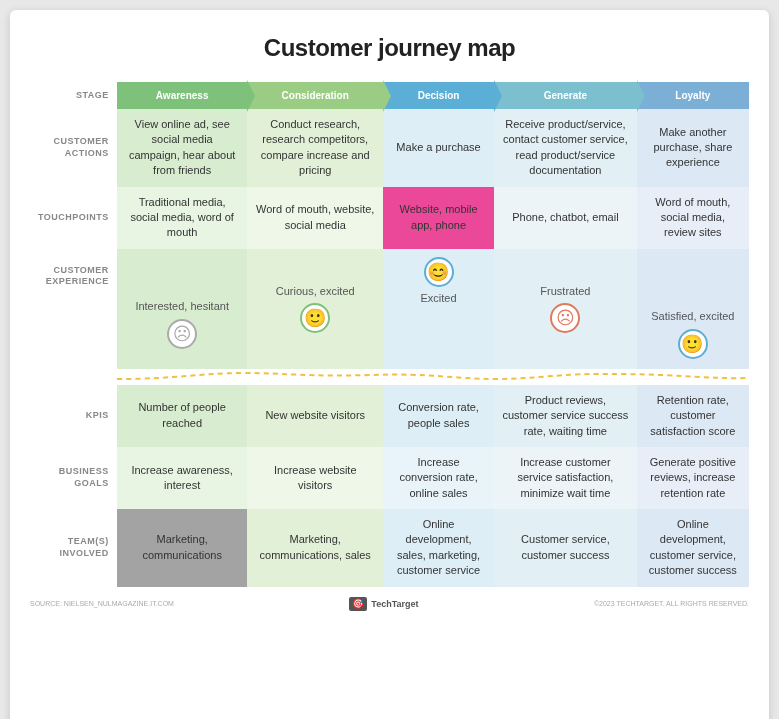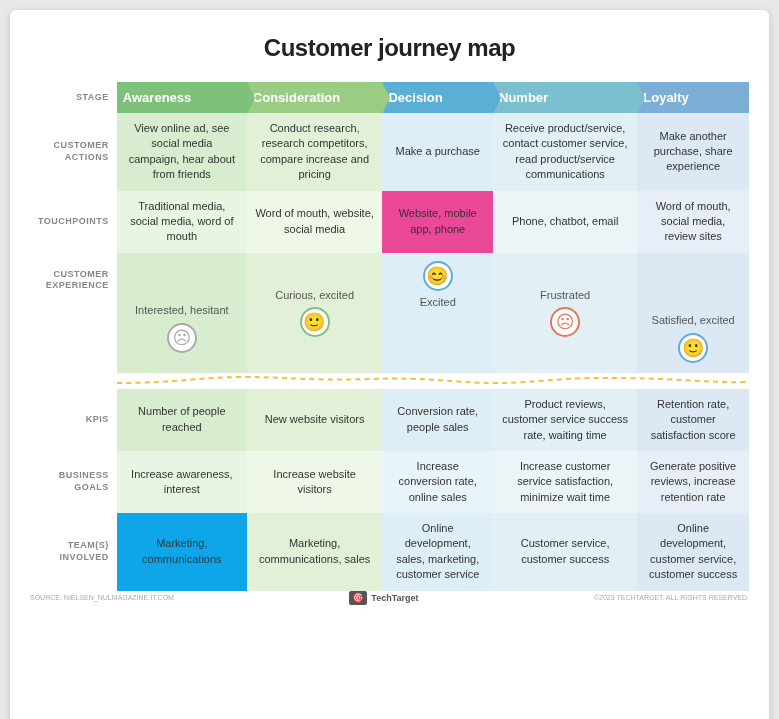--- a/index.html
+++ b/index.html
@@ -41,23 +41,23 @@
       text-align: right;
       padding-right: 8px;
       vertical-align: middle;
       width: 70px;
       text-transform: uppercase;
       line-height: 1.3;
     }
     th.stage-header {
       color: #fff;
       font-weight: 700;
-      font-size: 13px;
-      padding: 8px 6px;
-      text-align: left;
+      font-size: 10px;
+      padding: 8px 0;
+      text-align: center;
       position: relative;
     }
     .col-awareness { background: #7dc17b; }
     .col-consideration { background: #9bcc83; }
     .col-decision { background: #5bafd6; }
     .col-service { background: #7cbfcf; }
     .col-loyalty { background: #7cafd6; }
 
     td {
       padding: 8px 8px;
@@ -108,20 +108,21 @@
     }
     .chevron-awareness { border-left-color: #7dc17b; }
     .chevron-consideration { border-left-color: #9bcc83; }
     .chevron-decision { border-left-color: #5bafd6; }
     .chevron-service { border-left-color: #7cbfcf; }
 
     .footer {
       display: flex;
       justify-content: space-between;
       align-items: center;
+      margin-top: 10px;
       font-size: 7px;
       color: #aaa;
       text-align: center;
     }
     .brand {
       font-size: 9px;
       font-weight: 700;
       color: #555;
       display: flex;
       align-items: center;
@@ -164,36 +165,36 @@
         </th>
         <th class="stage-header col-consideration" style="position:relative;">
           <span>Consideration</span>
           <span class="chevron-right chevron-consideration"></span>
         </th>
         <th class="stage-header col-decision" style="position:relative;">
           <span>Decision</span>
           <span class="chevron-right chevron-decision"></span>
         </th>
         <th class="stage-header col-service" style="position:relative;">
-          <span>Number</span>
+          <span>Generate</span>
           <span class="chevron-right chevron-service"></span>
         </th>
         <th class="stage-header col-loyalty">
           <span>Loyalty</span>
         </th>
       </tr>
     </thead>
     <tbody>
 
       <tr class="row-actions">
         <td class="row-label" style="background:transparent;color:#888;">CUSTOMER<br>ACTIONS</td>
         <td style="background:#d8edcf;">View online ad, see social media campaign, hear about from friends</td>
         <td style="background:#e2f0d8;">Conduct research, research competitors, compare increase and pricing</td>
         <td style="background:#ddeef6;">Make a purchase</td>
-        <td style="background:#e2eff4;">Receive product/service, contact customer service, read product/service communications</td>
+        <td style="background:#e2eff4;">Receive product/service, contact customer service, read product/service documentation</td>
         <td style="background:#dde8f5;">Make another purchase, share experience</td>
       </tr>
 
       <tr>
         <td class="row-label" style="background:transparent;color:#888;">TOUCHPOINTS</td>
         <td style="background:#e8f5e2;">Traditional media, social media, word of mouth</td>
         <td style="background:#eef7e8;">Word of mouth, website, social media</td>
         <td style="background:#ec4899;margin-left:37px;">Website, mobile app, phone</td>
         <td style="background:#ecf4f7;">Phone, chatbot, email</td>
         <td style="background:#e8eef8;">Word of mouth, social media, review sites</td>
@@ -260,21 +261,21 @@
         <td class="row-label" style="background:transparent;color:#888;">BUSINESS<br>GOALS</td>
         <td style="background:#e8f5e2;">Increase awareness, interest</td>
         <td style="background:#eef7e8;">Increase website visitors</td>
         <td style="background:#e8f4fa;">Increase conversion rate, online sales</td>
         <td style="background:#ecf4f7;">Increase customer service satisfaction, minimize wait time</td>
         <td style="background:#e8eef8;">Generate positive reviews, increase retention rate</td>
       </tr>
 
       <tr>
         <td class="row-label" style="background:transparent;color:#888;">TEAM(S)<br>INVOLVED</td>
-        <td style="background:#0ea5e9;margin-top:20px;">Marketing, communications</td>
+        <td style="background:#a3a3a3;margin-top:20px;">Marketing, communications</td>
         <td style="background:#e2f0d8;">Marketing, communications, sales</td>
         <td style="background:#ddeef6;">Online development, sales, marketing, customer service</td>
         <td style="background:#e2eff4;">Customer service, customer success</td>
         <td style="background:#dde8f5;">Online development, customer service, customer success</td>
       </tr>
     </tbody>
   </table>
 
   <div class="footer">
     <span>SOURCE: NIELSEN_NULMAGAZINE.IT.COM</span>

